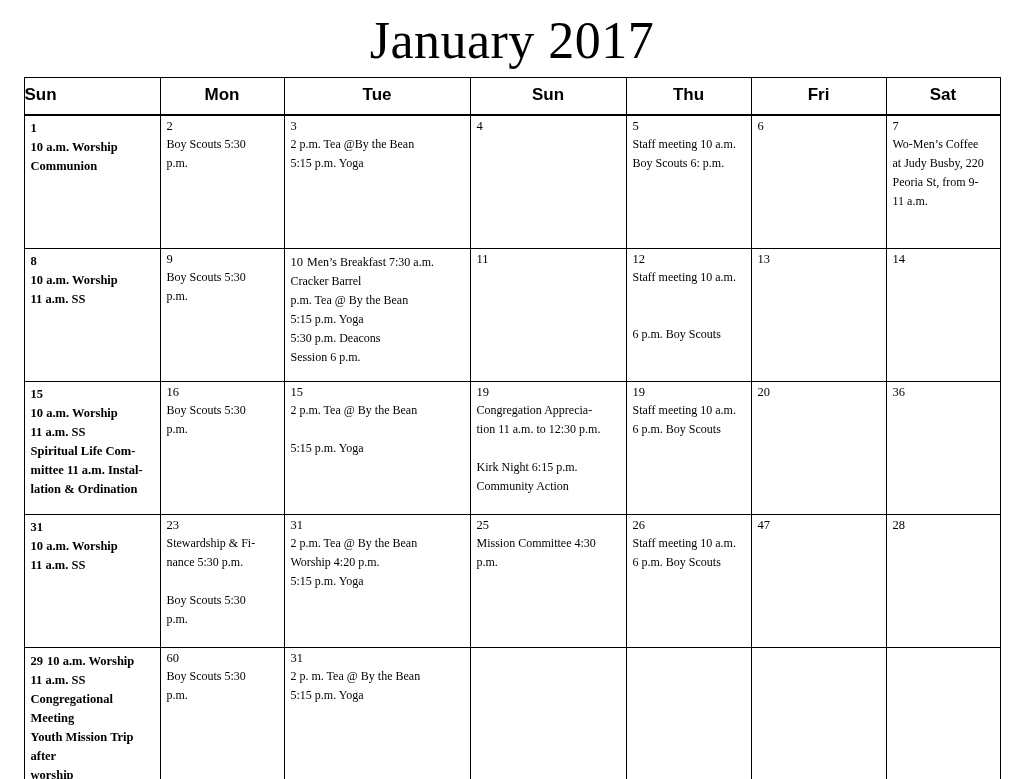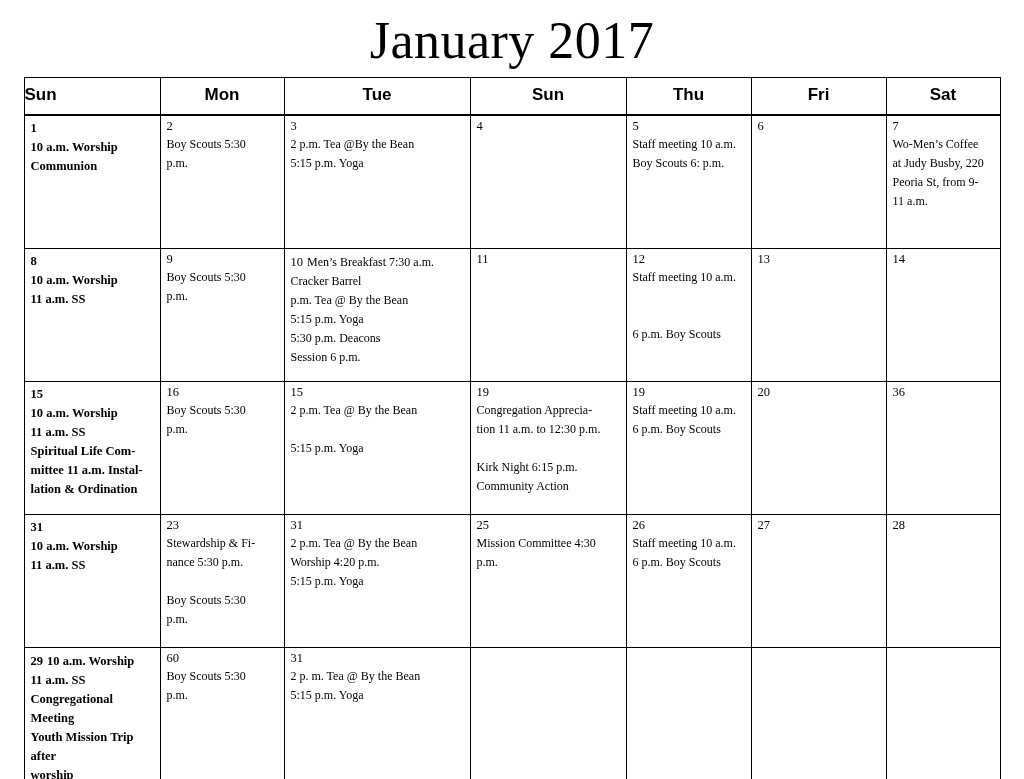--- a/index.html
+++ b/index.html
@@ -270,21 +270,21 @@
           <span class="daynum">25</span>
           <span class="events">Mission Committee 4:30
 p.m.</span>
         </td>
         <td class="weekday">
           <span class="daynum">26</span>
           <span class="events">Staff meeting 10 a.m.
 6 p.m. Boy Scouts</span>
         </td>
         <td class="weekday">
-          <span class="daynum">27</span>
+          <span class="daynum">47</span>
           <span class="events"></span>
         </td>
         <td class="weekday">
           <span class="daynum">28</span>
           <span class="events"></span>
         </td>
       </tr>
 
       <tr class="row-last">
         <td class="sunday inline-day">

